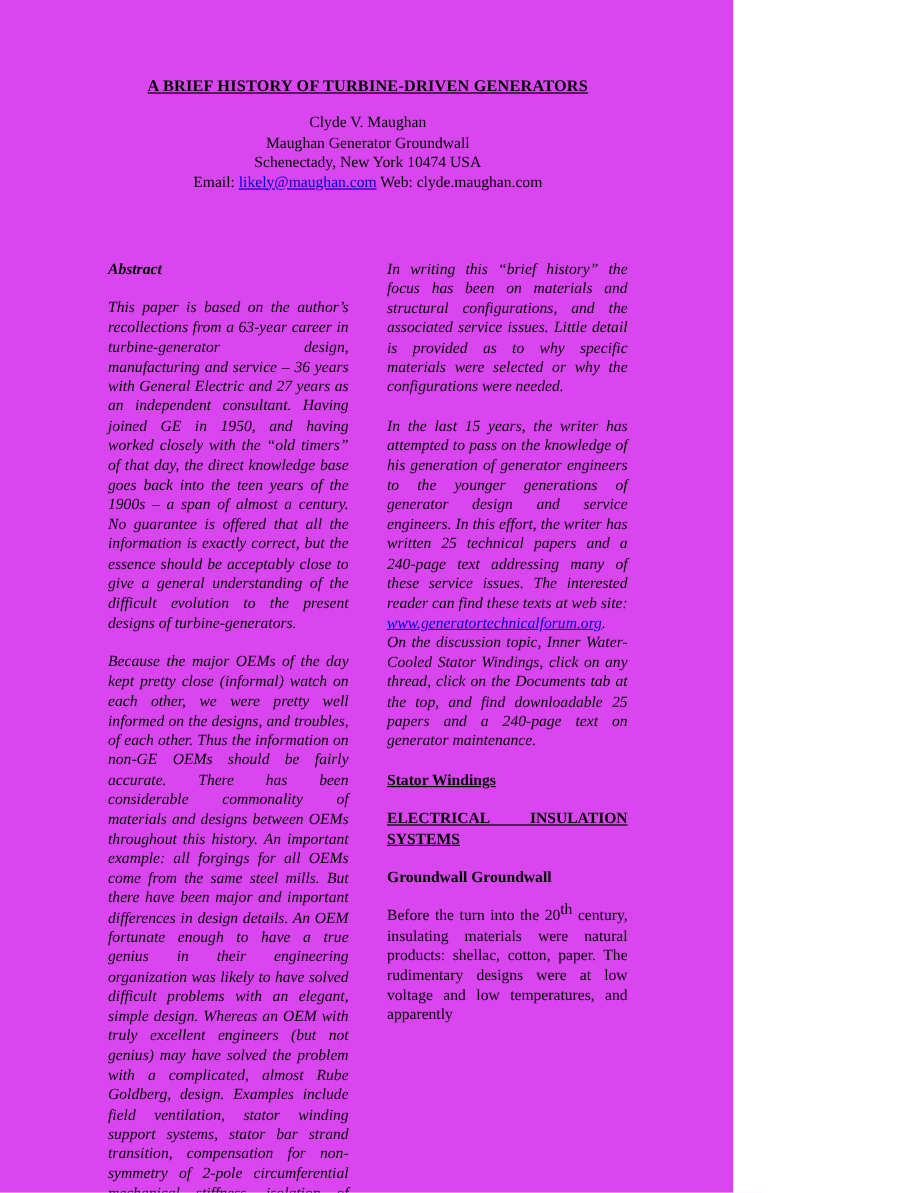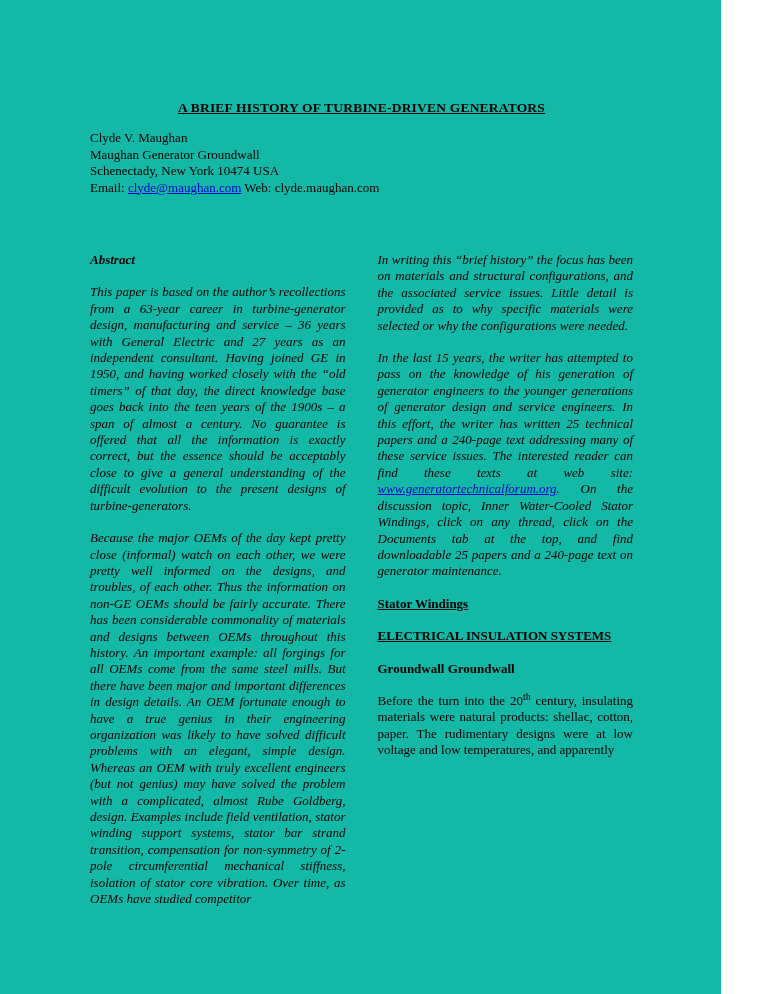--- a/index.html
+++ b/index.html
@@ -2,39 +2,40 @@
 <html><head>
 <meta charset="utf-8">
 <style>
   html, body {
     margin: 0;
     padding: 0;
     background: #ffffff;
   }
   .page {
     position: relative;
-    width: 721px;
+    width: 611px;
     height: 994px;
-    background: #14b8a6;
+    background: #d946ef;
     box-sizing: border-box;
-    padding: 100px 88px 30px 90px;
+    padding: 64px 88px 30px 90px;
     font-family: "Liberation Serif", serif;
     font-size: 13px;
     color: #000000;
     overflow: hidden;
   }
   .title {
     text-align: center;
     font-weight: bold;
     font-size: 13.5px;
     text-decoration: underline;
     letter-spacing: 0.2px;
     margin: 0 0 14px 0;
   }
   .author-block {
+    text-align: center;
     line-height: 16.5px;
     margin: 0 0 56px 0;
   }
   .columns {
     display: flex;
     gap: 32px;
     text-align: justify;
     line-height: 16.4px;
   }
   .col {
@@ -52,37 +53,37 @@
   }
   .heading-plain {
     font-weight: bold;
   }
   a {
     color: #0000cc;
     text-decoration: underline;
     cursor: pointer;
   }
   sup {
-    font-size: 10px;
+    font-size: 13px;
     line-height: 0;
     vertical-align: super;
   }
 </style>
 </head>
 <body>
 
 <div class="page">
 
   <div class="title">A BRIEF HISTORY OF TURBINE-DRIVEN GENERATORS</div>
 
   <div class="author-block">
     <div>Clyde V. Maughan</div>
     <div>Maughan Generator Groundwall</div>
     <div>Schenectady, New York  10474  USA</div>
-    <div><span>Email: </span><a href="#">clyde@maughan.com</a><span>   Web: clyde.maughan.com</span></div>
+    <div><span>Email: </span><a href="#">likely@maughan.com</a><span>   Web: clyde.maughan.com</span></div>
   </div>
 
   <div class="columns">
 
     <div class="col">
       <p class="italic bold">Abstract</p>
       <p class="italic">This paper is based on the author’s recollections from a 63-year career in turbine-generator design, manufacturing and service – 36 years with General Electric and 27 years as an independent consultant. Having joined GE in 1950, and having worked closely with the “old timers” of that day, the direct knowledge base goes back into the teen years of the 1900s – a span of almost a century. No guarantee is offered that all the information is exactly correct, but the essence should be acceptably close to give a general understanding of the difficult evolution to the present designs of turbine-generators.</p>
       <p class="italic">Because the major OEMs of the day kept pretty close (informal) watch on each other, we were pretty well informed on the designs, and troubles, of each other. Thus the information on non-GE OEMs should be fairly accurate. There has been considerable commonality of materials and designs between OEMs throughout this history. An important example: all forgings for all OEMs come from the same steel mills. But there have been major and important differences in design details. An OEM fortunate enough to have a true genius in their engineering organization was likely to have solved difficult problems with an elegant, simple design. Whereas an OEM with truly excellent engineers (but not genius) may have solved the problem with a complicated, almost Rube Goldberg, design.  Examples include field ventilation, stator winding support systems, stator bar strand transition, compensation for non-symmetry of 2-pole circumferential mechanical stiffness, isolation of stator core vibration. Over time, as OEMs have studied competitor</p>
     </div>
 

